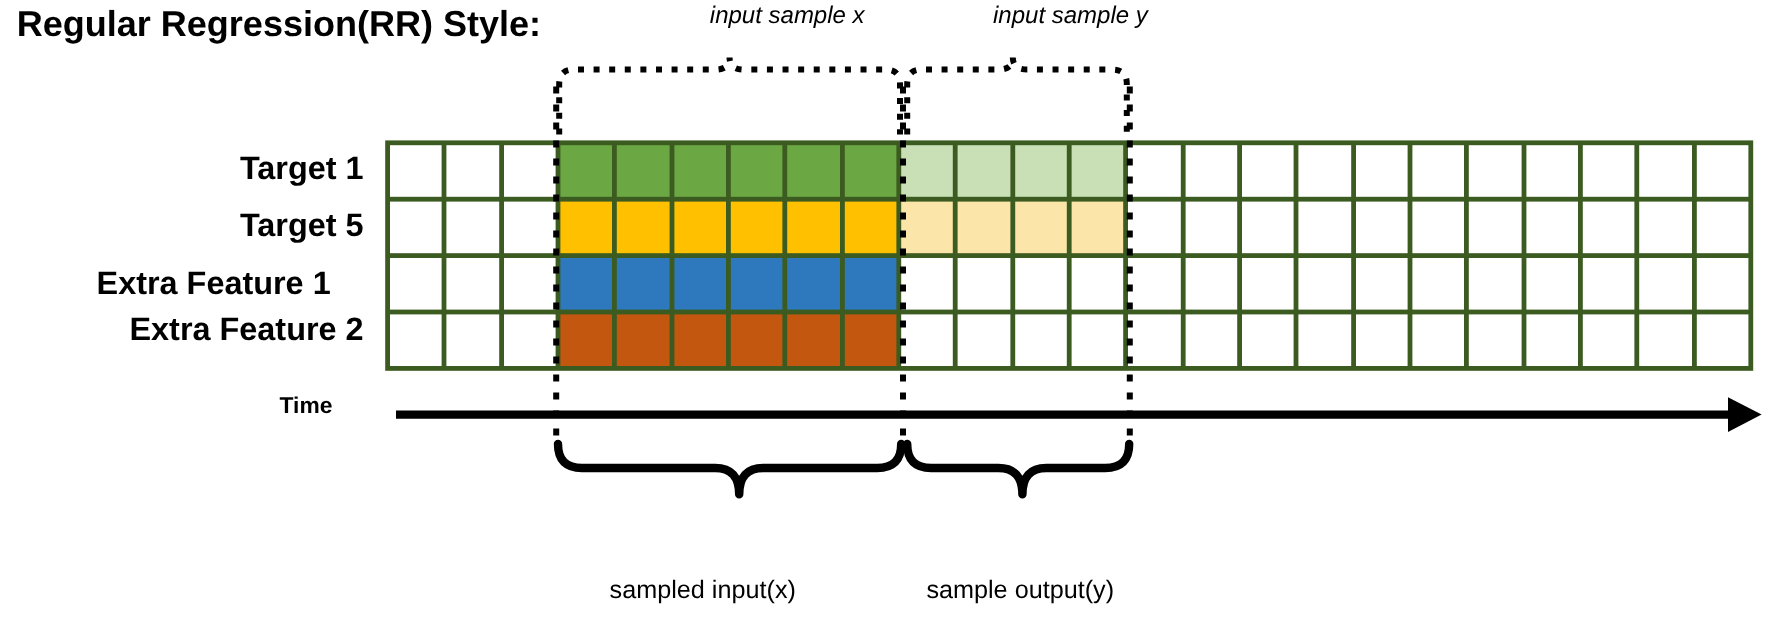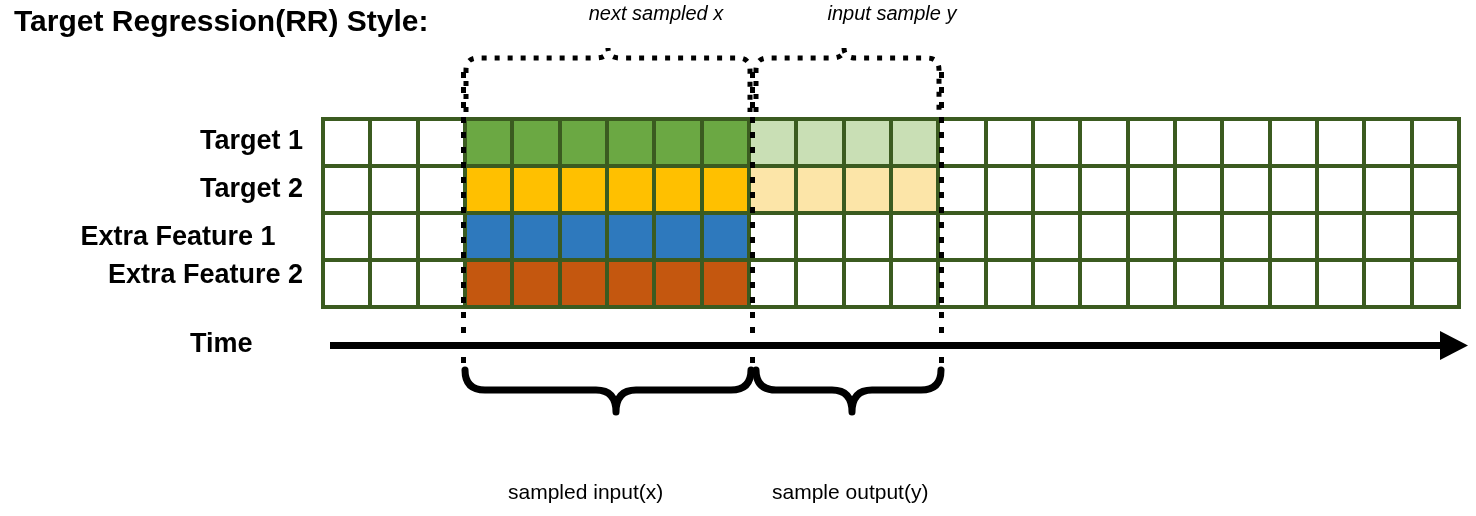--- a/index.html
+++ b/index.html
@@ -26,21 +26,21 @@
   
   .row-label{
     position:absolute; right:0; width:250px; text-align:right;
     font-size:27px; font-weight:700; line-height:1; white-space:nowrap;
   }
   #row-labels{ position:absolute; left:55px; top:117px; width:258px; height:192px; }
   #row-labels .row-label{ right:10px; }
 
   #time-label{
     position:absolute; left:190px; top:328px; width:130px;
-    text-align:left; font-size:27px; font-weight:700; white-space:nowrap;
+    text-align:center; font-size:19px; font-weight:700; white-space:nowrap;
   }
 
   
   #grid{
     position:absolute; left:321px; top:117px;
     width:1140px; height:192px;
     background:#3b5b20;
     display:grid;
     grid-template-columns:repeat(24,1fr);
     grid-template-rows:repeat(4,1fr);
@@ -52,28 +52,28 @@
   .caption{
     position:absolute; font-size:21px; font-weight:400; line-height:1.32;
     white-space:pre; text-align:left;
   }
   #caption-x{ left:508px; top:423px; }
   #caption-y{ left:772px; top:423px; }
 </style>
 </head>
 <body>
 
-<div id="page-title">Target Regression(RR) Style:</div>
-
-<div class="brace-label" id="lbl-next-x">next sampled x</div>
+<div id="page-title">Regular Regression(RR) Style:</div>
+
+<div class="brace-label" id="lbl-next-x">input sample x</div>
 <div class="brace-label" id="lbl-next-y">input sample y</div>
 
 <div id="row-labels">
   <div class="row-label" style="top:10px;">Target 1</div>
-  <div class="row-label" style="top:58px;">Target 2</div>
+  <div class="row-label" style="top:58px;">Target 5</div>
   <div class="row-label" style="top:106px;text-align:center;">Extra Feature 1</div>
   <div class="row-label" style="top:144px;">Extra Feature 2</div>
 </div>
 
 <div id="grid" style="background: rgb(59, 91, 32); grid-template-columns: repeat(24, 1fr); grid-template-rows: repeat(4, 1fr);">
     <div class="cell" style="background: rgb(255, 255, 255);"></div>
     <div class="cell" style="background: rgb(255, 255, 255);"></div>
     <div class="cell" style="background: rgb(255, 255, 255);"></div>
     <div class="cell" style="background: rgb(107, 168, 67);"></div>
     <div class="cell" style="background: rgb(107, 168, 67);"></div>

